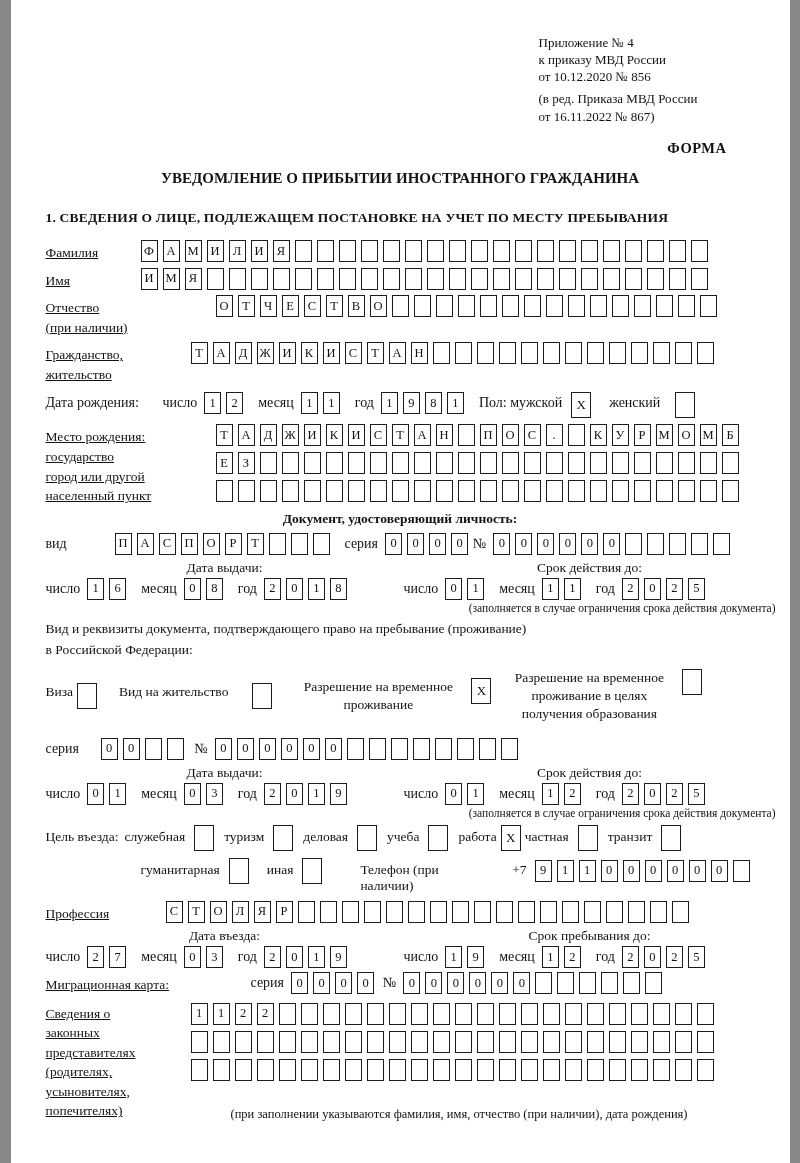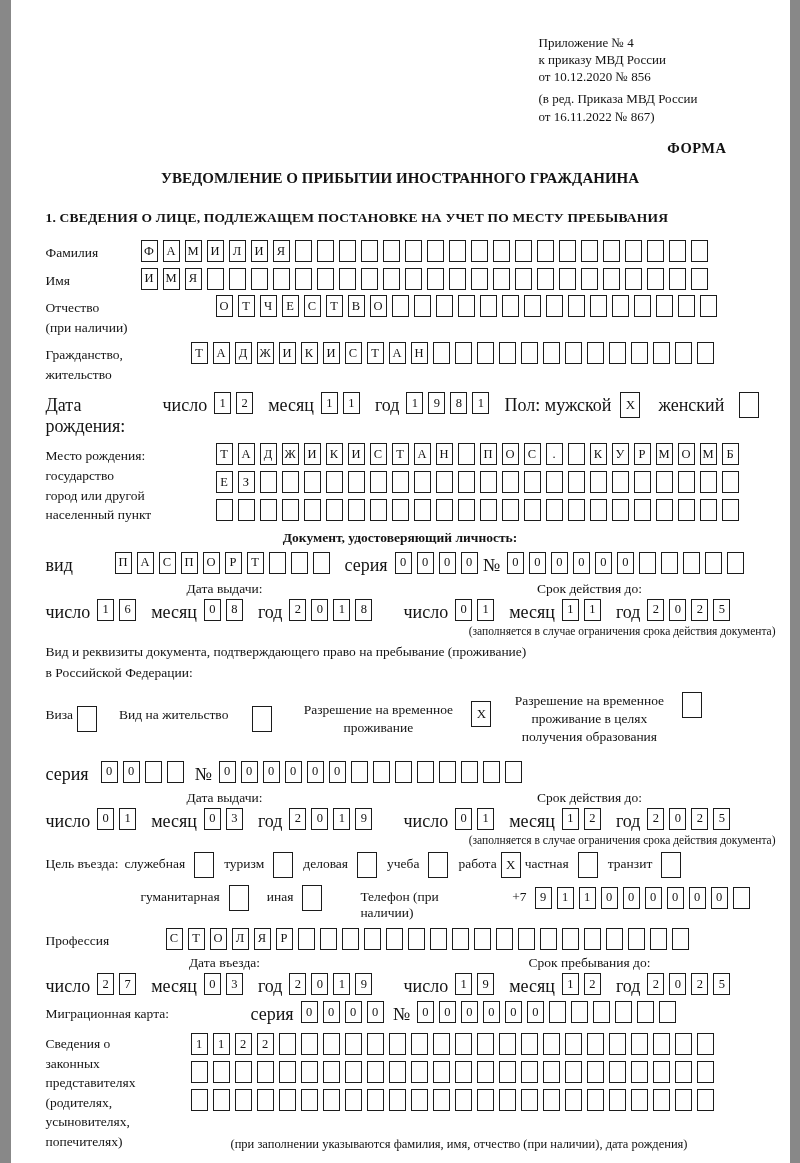--- a/index.html
+++ b/index.html
@@ -12,32 +12,32 @@
   
   .hdr-note{margin-left:493px;font-size:13px;line-height:1.32;}
   .hdr-note .gap{height:5px;}
   .forma{font-weight:bold;font-size:14.5px;text-align:right;padding-right:28px;margin-top:15px;letter-spacing:.5px;}
   
   .title{text-align:center;font-weight:bold;font-size:15px;line-height:1.55;margin-top:10px;}
   .title-underline{display:inline-block;width:56px;border-bottom:2px solid #333;height:11px;margin-left:8px;}
   .sect{font-weight:bold;font-size:13.5px;margin-top:20px;margin-bottom:14px;letter-spacing:.2px;}
   
   .frow{display:flex;align-items:flex-start;margin-bottom:5px;}
-  .flabel{font-size:13.5px;line-height:1.45;flex:none;padding-top:3px;}
+  .flabel{font-size:13.5px;line-height:1.45;flex:none;padding-top:3px;text-decoration:underline;}
   .w95{width:95px;} .w120{width:120px;} .w145{width:145px;} .w170{width:170px;} .w205{width:205px;}
   .cells{display:flex;flex-wrap:nowrap;flex:none;}
   .cells.stack{margin-bottom:6px;}
   .cell{
     display:inline-flex;flex:none;align-items:center;justify-content:center;
     width:15px;height:20px;border:1.5px solid #1c1c1c;margin-right:5px;
     font-size:12.5px;background:#fff;
   }
   .cells-col{display:flex;flex-direction:column;}
   
-  .ilabel{font-size:18px;flex:none;padding-top:3px;margin-right:7px;}
+  .ilabel{font-size:14px;flex:none;padding-top:3px;margin-right:7px;}
   .ilabel.aftergap{margin-left:10px;}
   
   .checkbox{
     display:inline-flex;flex:none;align-items:center;justify-content:center;
     width:18px;height:24px;border:1.5px solid #1c1c1c;font-size:13px;margin-left:9px;background:#fff;
   }
   .opt{display:flex;align-items:flex-start;flex:none;}
   .opt .optlabel{font-size:13.5px;line-height:1.35;}
   .opt .optlabel.c{text-align:center;}
   

